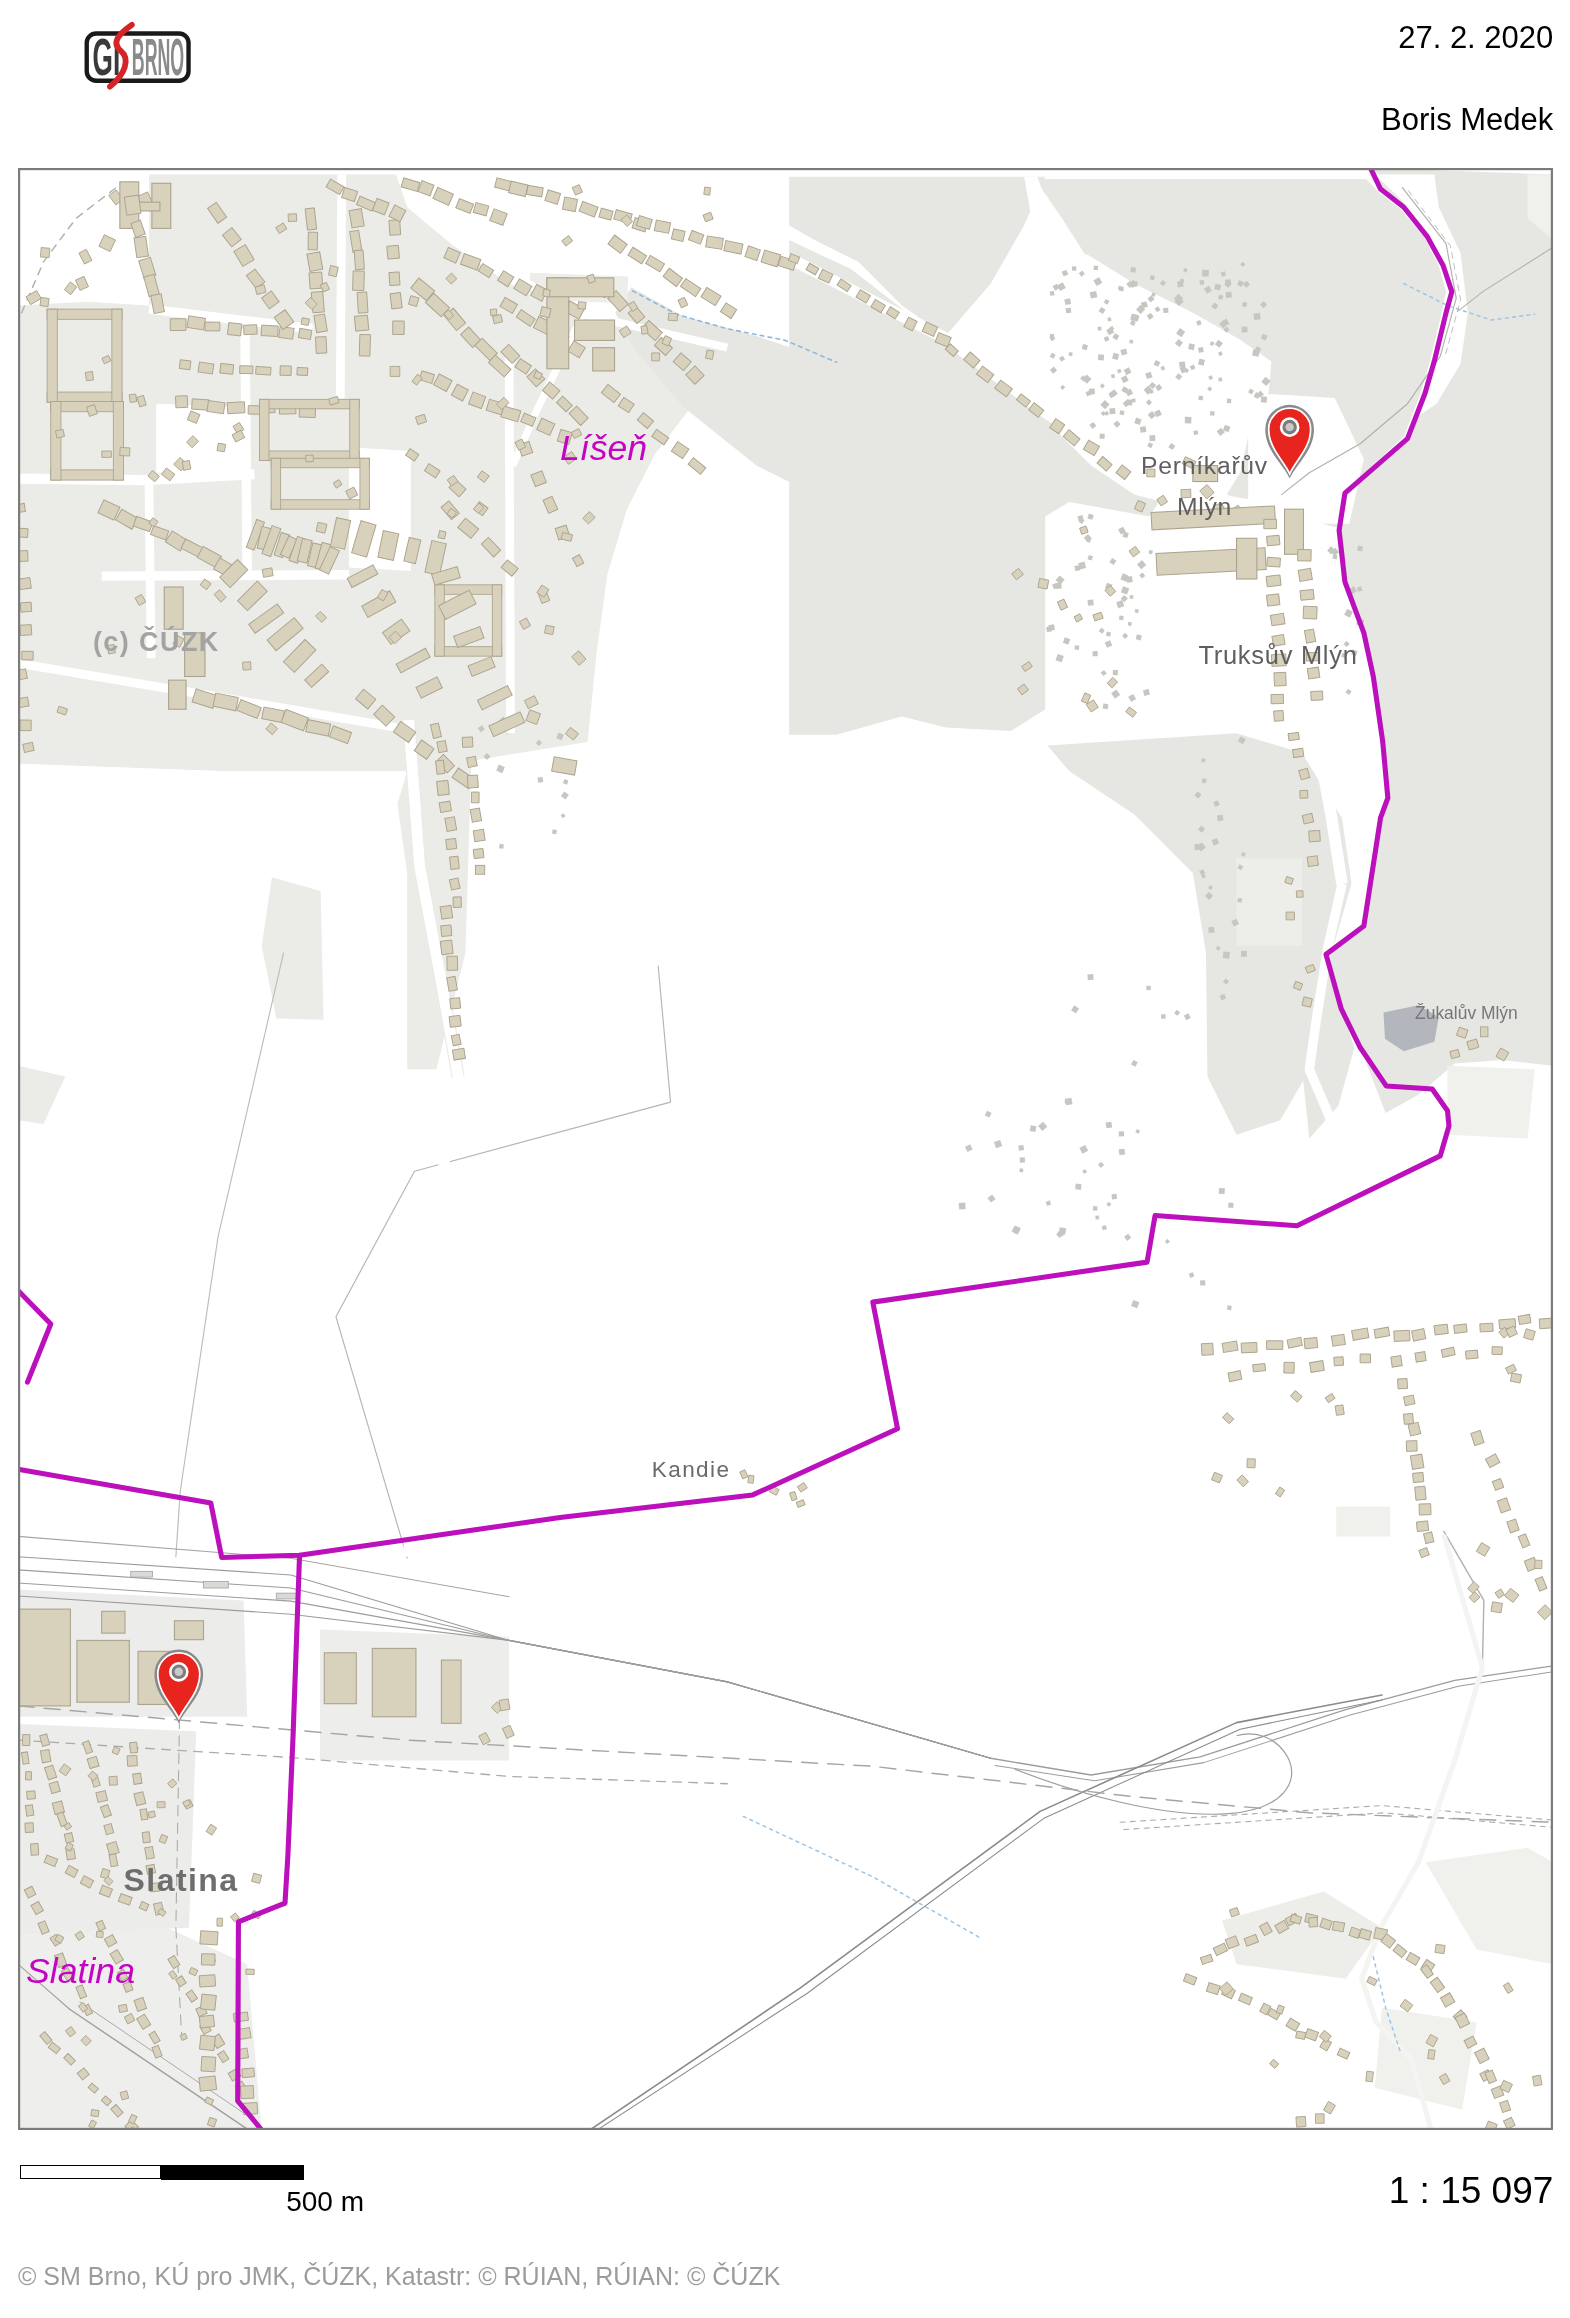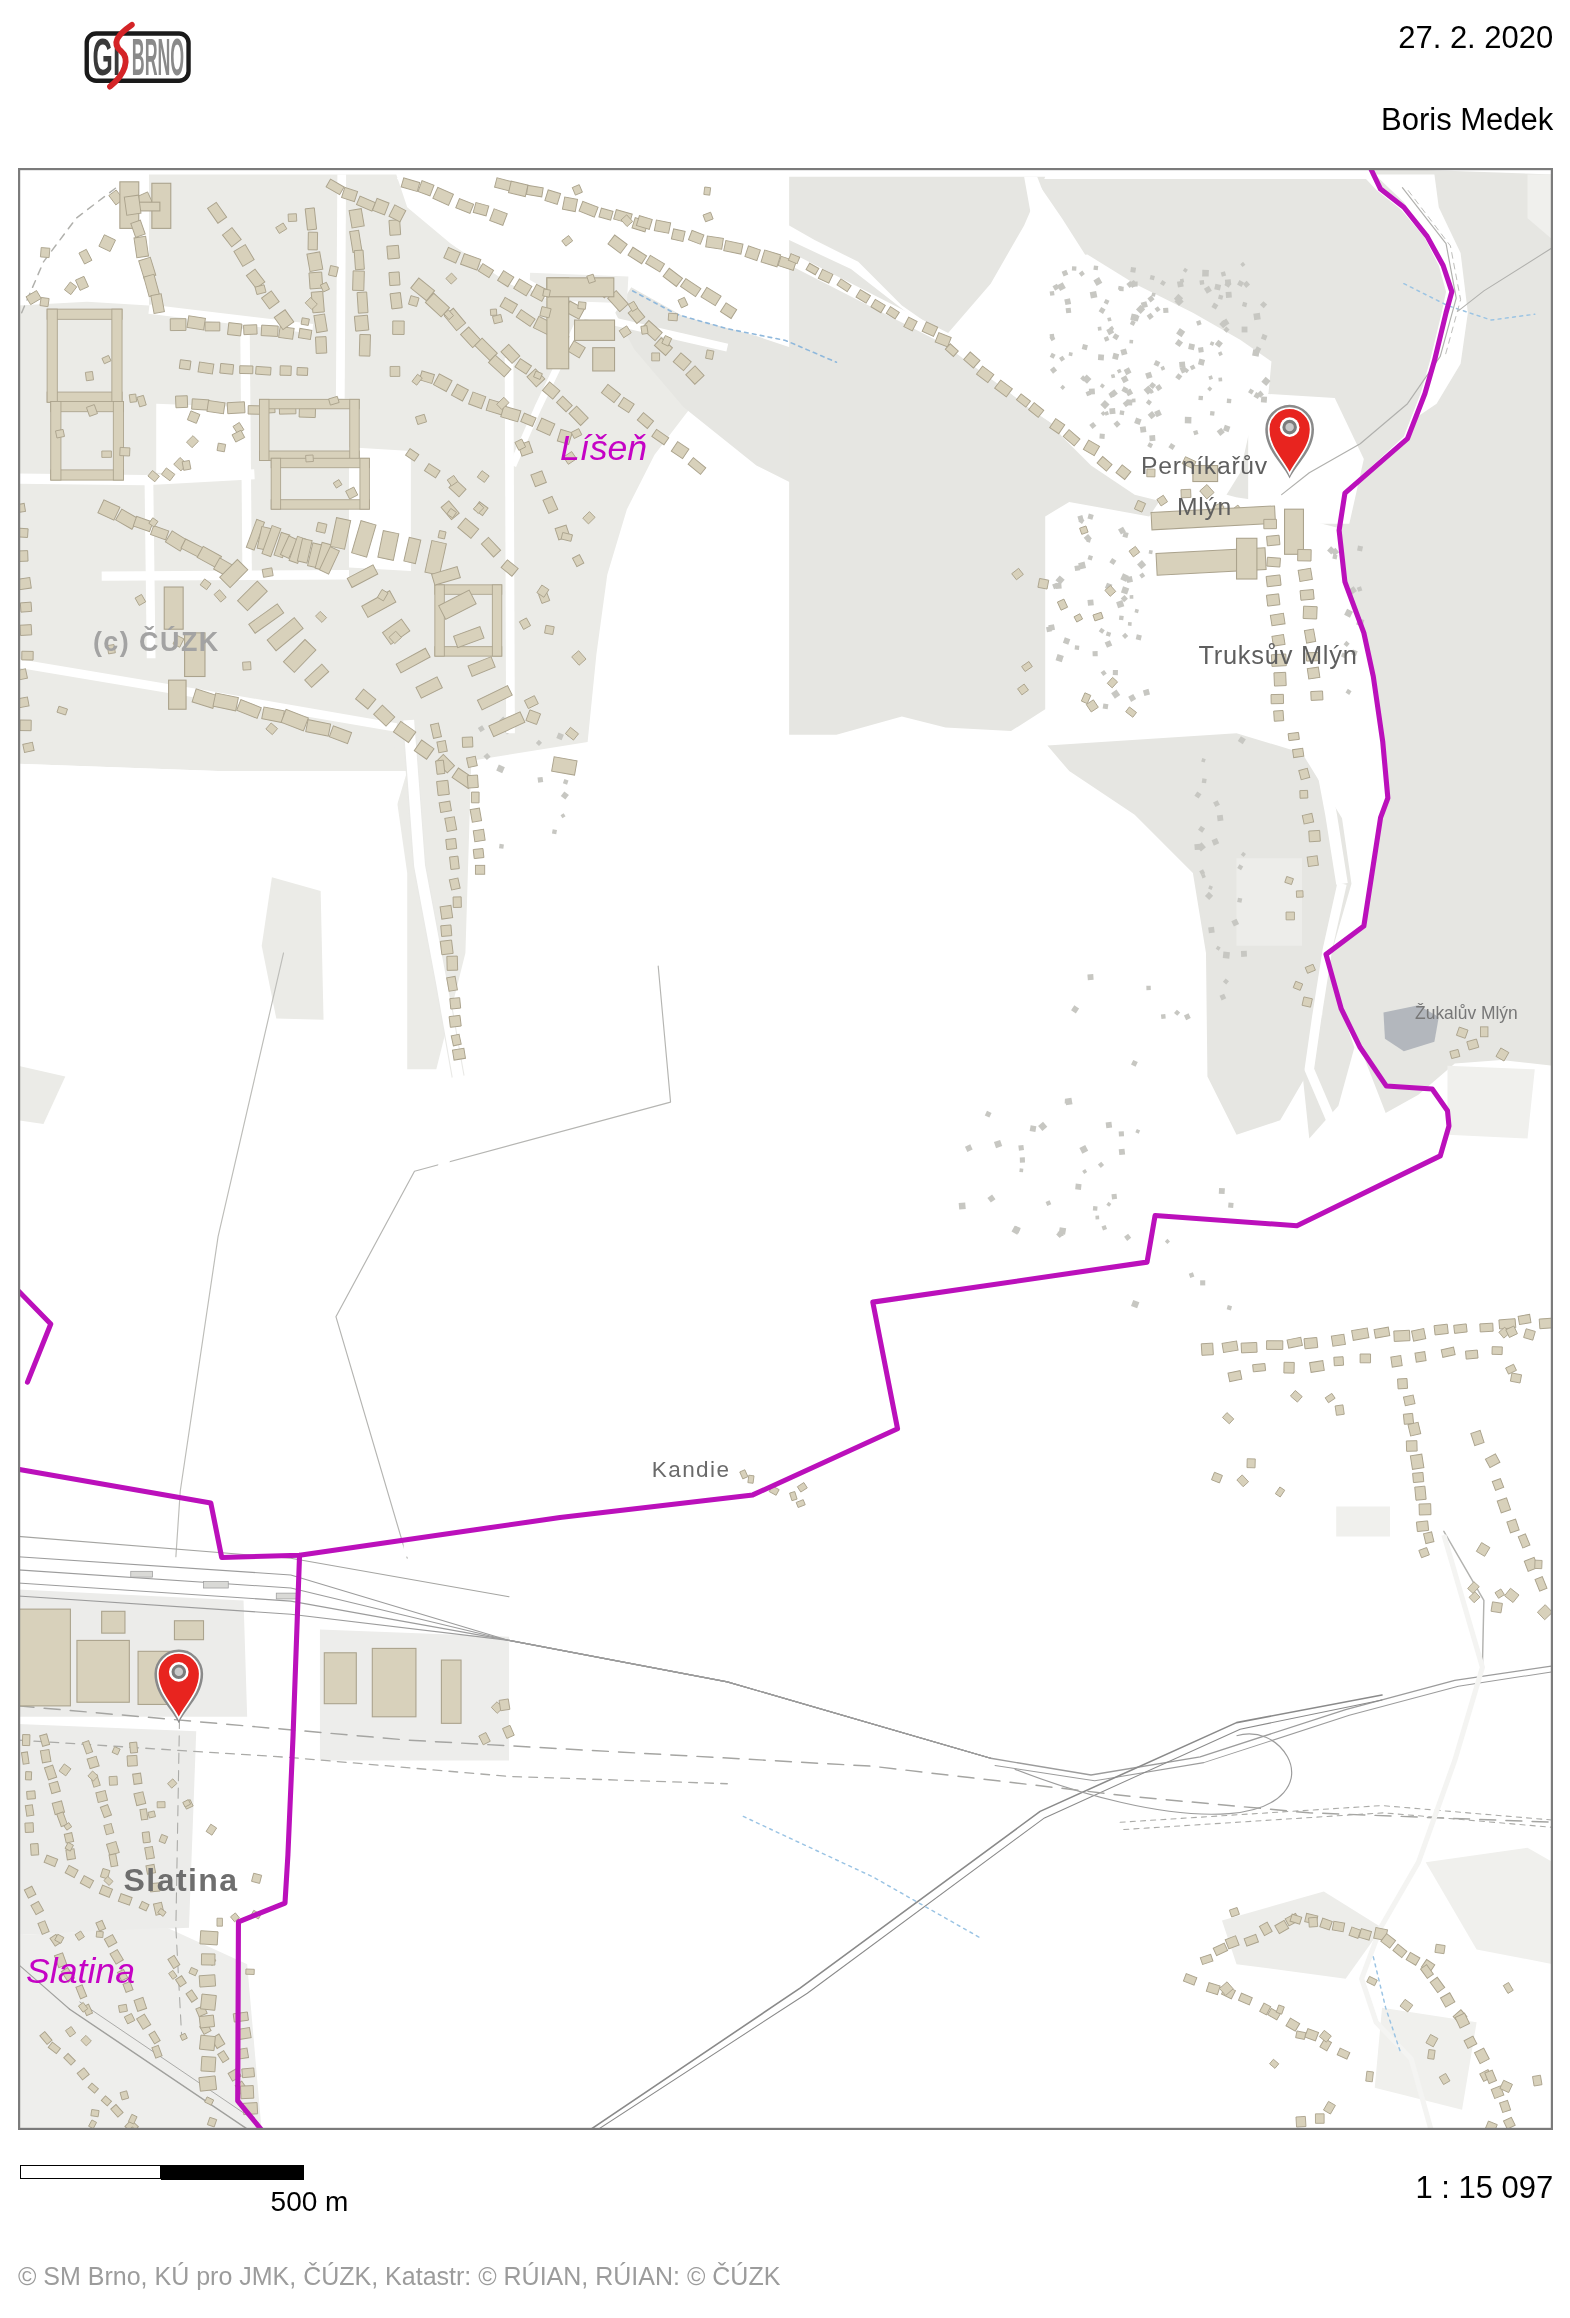--- a/index.html
+++ b/index.html
@@ -1382,17 +1382,17 @@
     </g>
 <g>
       <rect x="26.5" y="232.5" width="2107" height="2694" fill="none" stroke="#7b7b7b" stroke-width="3"></rect>
     </g>
 </svg>
 
 <div class="abs" style="left:19.6px;top:2165px;width:139px;height:12.4px;background:#fff;border:1.5px solid #000;"></div>
 
 <div class="abs" style="left:161px;top:2165px;width:143px;height:15.3px;background:#000;"></div>
 
-<div class="abs" style="left:255px;top:2186px;width:109px;text-align:center;font-size:28px;color:#000;">500 m</div>
-
-<div class="abs" style="right:16.7px;top:2170px;font-size:31px;color:#000;">1 : 15 097</div>
+<div class="abs" style="left:255px;top:2186px;width:109px;text-align:right;font-size:28px;color:#000;">500 m</div>
+
+<div class="abs" style="right:16.7px;top:2170px;font-size:37px;color:#000;">1 : 15 097</div>
 
 <div class="abs" style="left:18px;top:2262px;font-size:25px;color:#9c9c9c;">© SM Brno, KÚ pro JMK, ČÚZK, Katastr: © RÚIAN, RÚIAN: © ČÚZK</div>
 
 </body></html>

